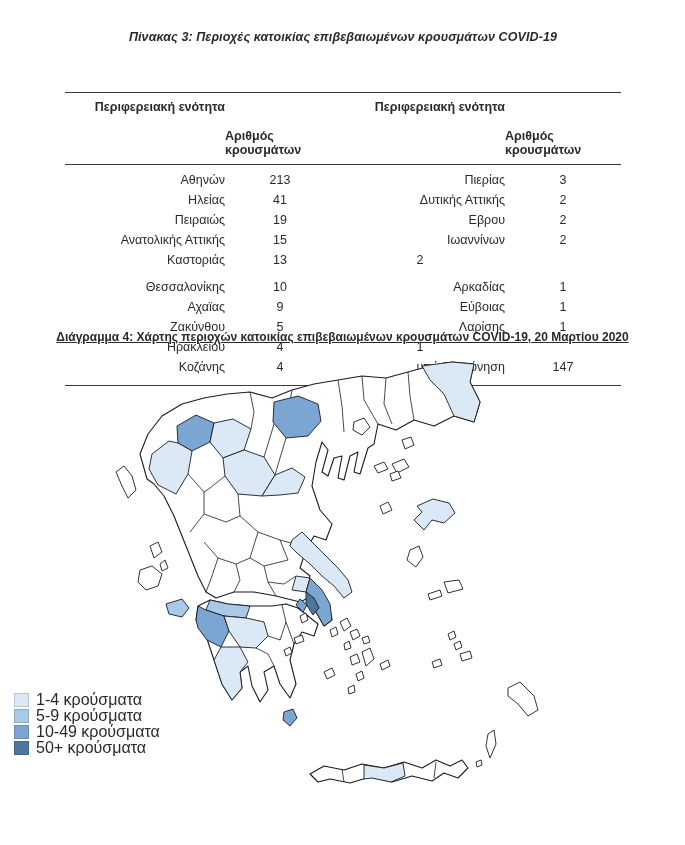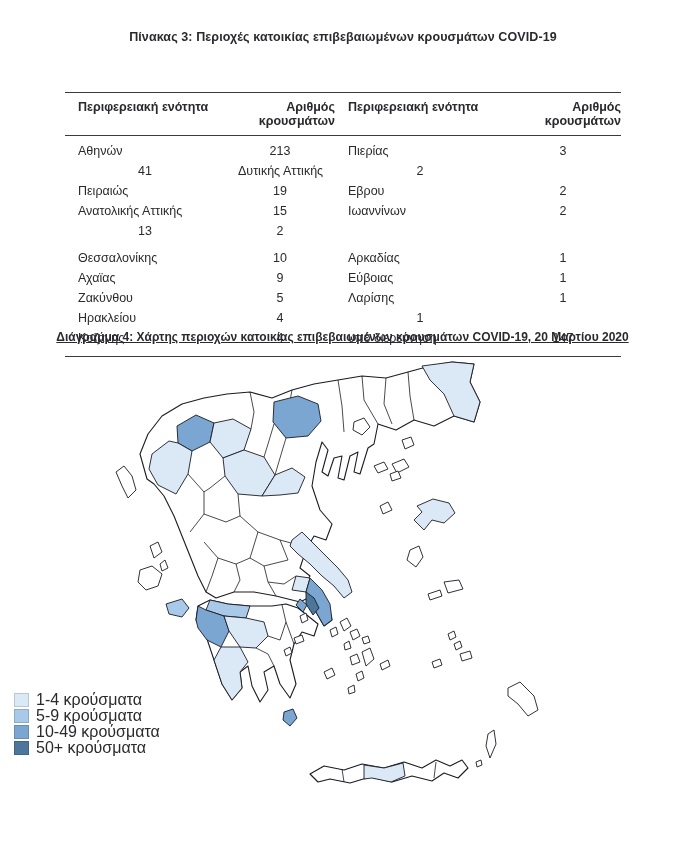--- a/index.html
+++ b/index.html
@@ -1,33 +1,33 @@
 <!DOCTYPE html>
 <html><head>
 <meta charset="utf-8">
 <style>
   html,body{margin:0;padding:0;background:#ffffff;}
   #page{position:relative;width:685px;height:845px;background:#ffffff;overflow:hidden;
         font-family:"Liberation Sans","DejaVu Sans",sans-serif;color:#2a2a2e;}
 
   
   .table-title{position:absolute;top:30px;left:65px;width:556px;text-align:center;
-               font-size:12.5px;font-weight:600;letter-spacing:.1px;}
+               font-size:12.5px;font-weight:600;letter-spacing:.1px;font-style:italic;}
   .ctable{position:absolute;top:92px;left:65px;width:556px;
           border-top:1.5px solid #3a3a3e;border-bottom:1.5px solid #3a3a3e;
           padding:0 0 8px 0;font-size:12.5px;}
   .thead{display:grid;grid-template-columns:160px 110px 170px 116px;
          border-bottom:1.2px solid #3a3a3e;padding:7px 0 7px 0;font-weight:600;}
   .trow{display:grid;grid-template-columns:160px 110px 170px 116px;height:20px;line-height:20px;}
   .trow.group-gap{margin-top:7px;}
   .tbody{padding-top:5px;}
-  .tcell.txt{padding-left:13px;text-align:left;white-space:nowrap;}
+  .tcell.txt{padding-left:13px;text-align:right;white-space:nowrap;}
   .tcell.num{text-align:center;}
   .thead .tcell.txt{padding-left:13px;}
-  .thead .tcell.num{text-align:right;}
+  .thead .tcell.num{text-align:left;margin-top:29px;}
 
   
   .map-title{position:absolute;top:330px;left:30px;width:625px;text-align:center;
              font-size:12px;font-weight:700;text-decoration:underline;}
   .map-wrap{position:absolute;top:354px;left:92px;width:555px;height:458px;}
   svg{display:block;}
   .coast{fill:#ffffff;stroke:#1b1b24;stroke-width:1.1;stroke-linejoin:round;}
   .inner{fill:none;stroke:#1b1b24;stroke-width:0.8;stroke-linejoin:round;}
   .regio{stroke:#1b1b24;stroke-width:0.9;stroke-linejoin:round;}
   .islet{fill:#ffffff;stroke:#1b1b24;stroke-width:0.9;stroke-linejoin:round;}
@@ -54,37 +54,39 @@
       <div class="tcell num">Αριθμός κρουσμάτων</div>
     </div>
     <div class="tbody">
         <div class="trow">
           <div class="tcell txt">Αθηνών</div>
           <div class="tcell num">213</div>
           <div class="tcell txt">Πιερίας</div>
           <div class="tcell num">3</div>
         </div>
         <div class="trow">
+          <div class="tcell txt">Ηλείας</div>
           <div class="tcell num">41</div>
           <div class="tcell txt">Δυτικής Αττικής</div>
           <div class="tcell num">2</div>
         </div>
         <div class="trow">
           <div class="tcell txt">Πειραιώς</div>
           <div class="tcell num">19</div>
           <div class="tcell txt">Εβρου</div>
           <div class="tcell num">2</div>
         </div>
         <div class="trow">
           <div class="tcell txt">Ανατολικής Αττικής</div>
           <div class="tcell num">15</div>
           <div class="tcell txt">Ιωαννίνων</div>
           <div class="tcell num">2</div>
         </div>
         <div class="trow">
+          <div class="tcell txt">Καστοριάς</div>
           <div class="tcell num">13</div>
           <div class="tcell num">2</div>
         </div>
         <div class="trow group-gap">
           <div class="tcell txt">Θεσσαλονίκης</div>
           <div class="tcell num">10</div>
           <div class="tcell txt">Αρκαδίας</div>
           <div class="tcell num">1</div>
         </div>
         <div class="trow">

